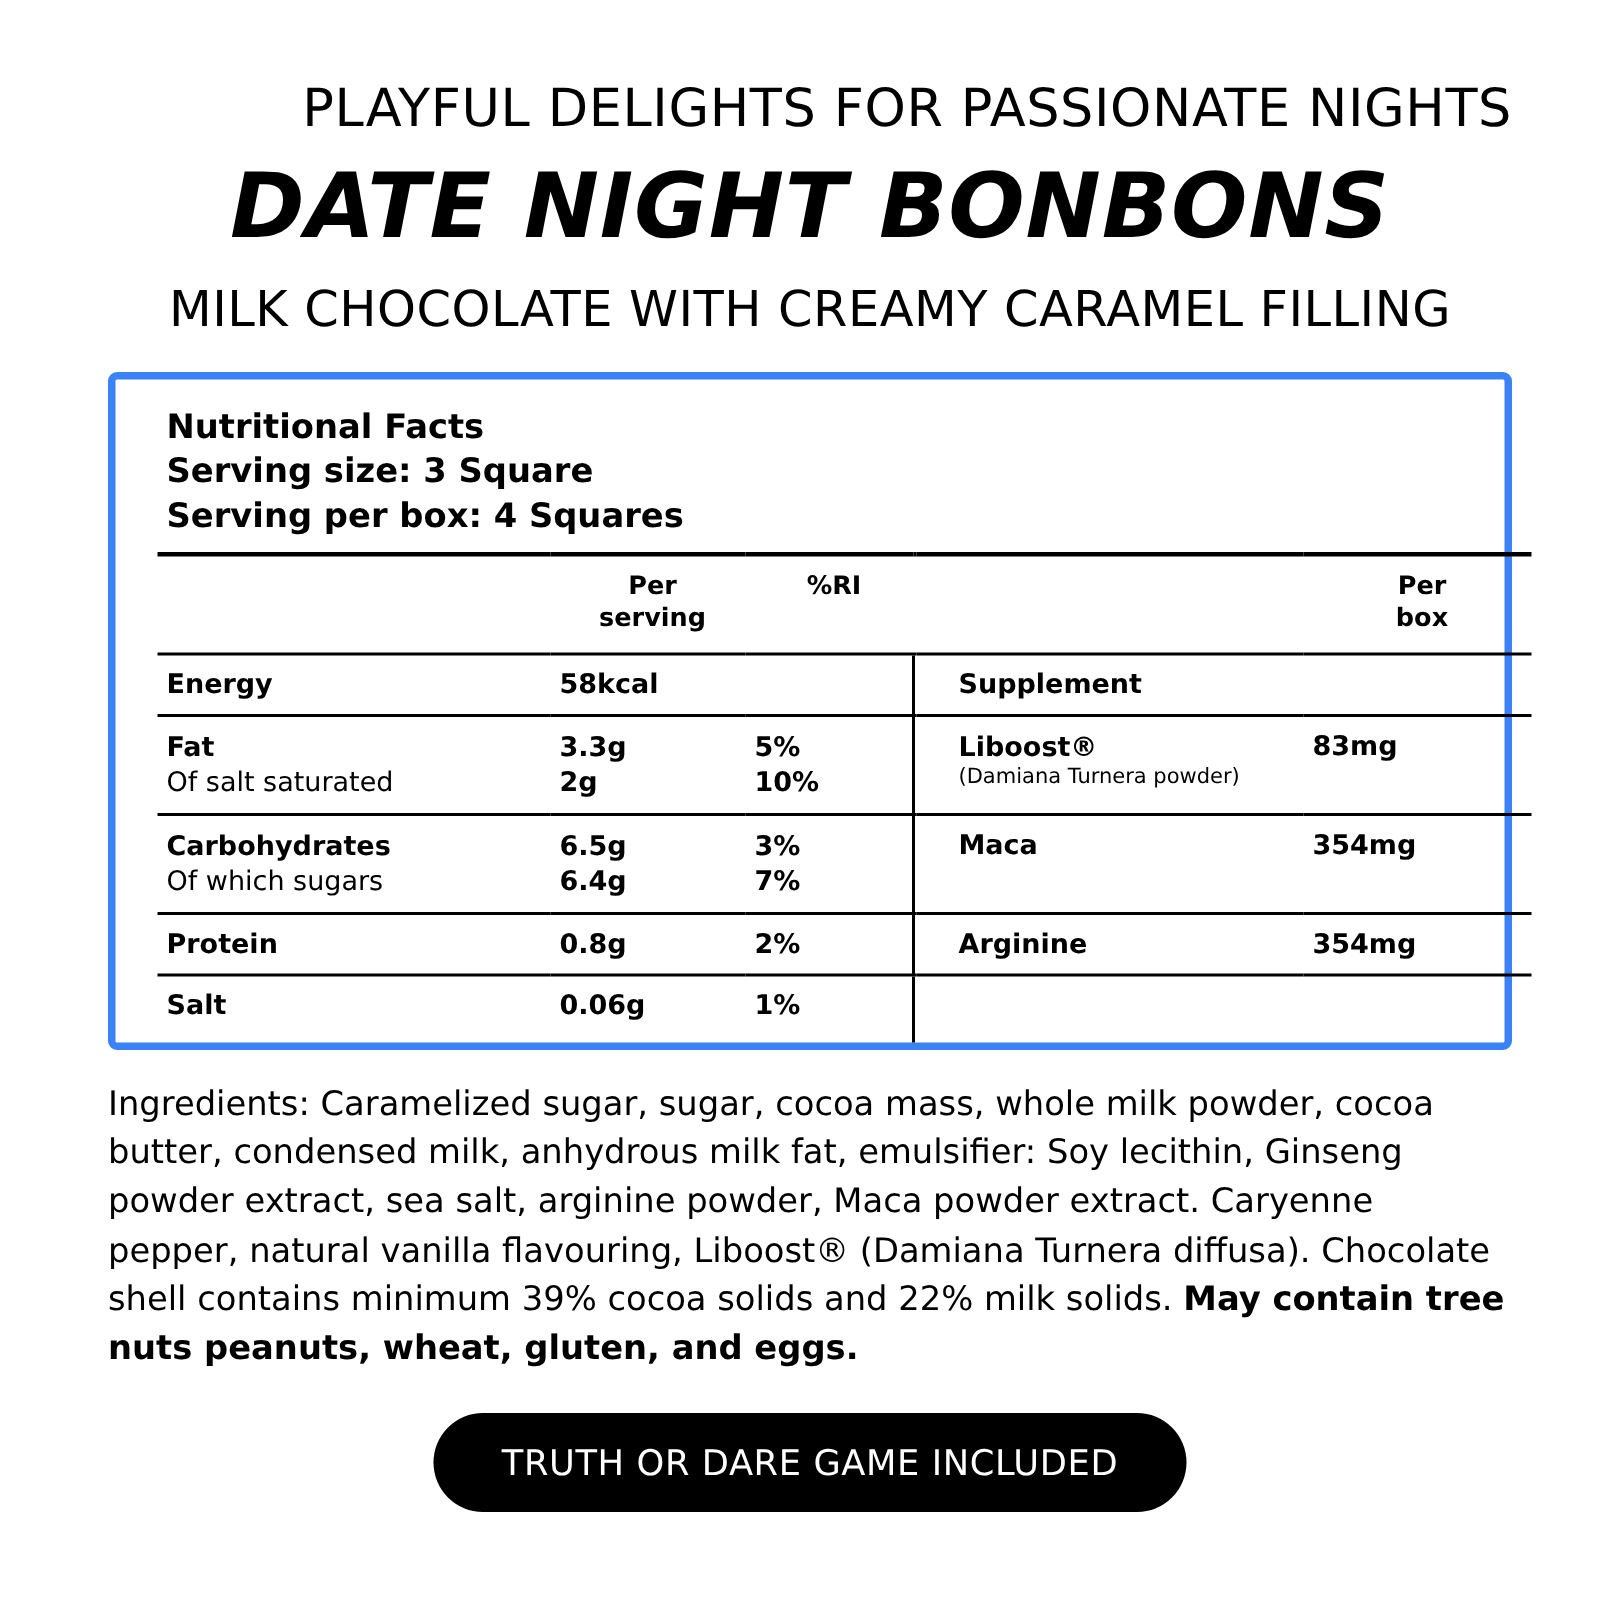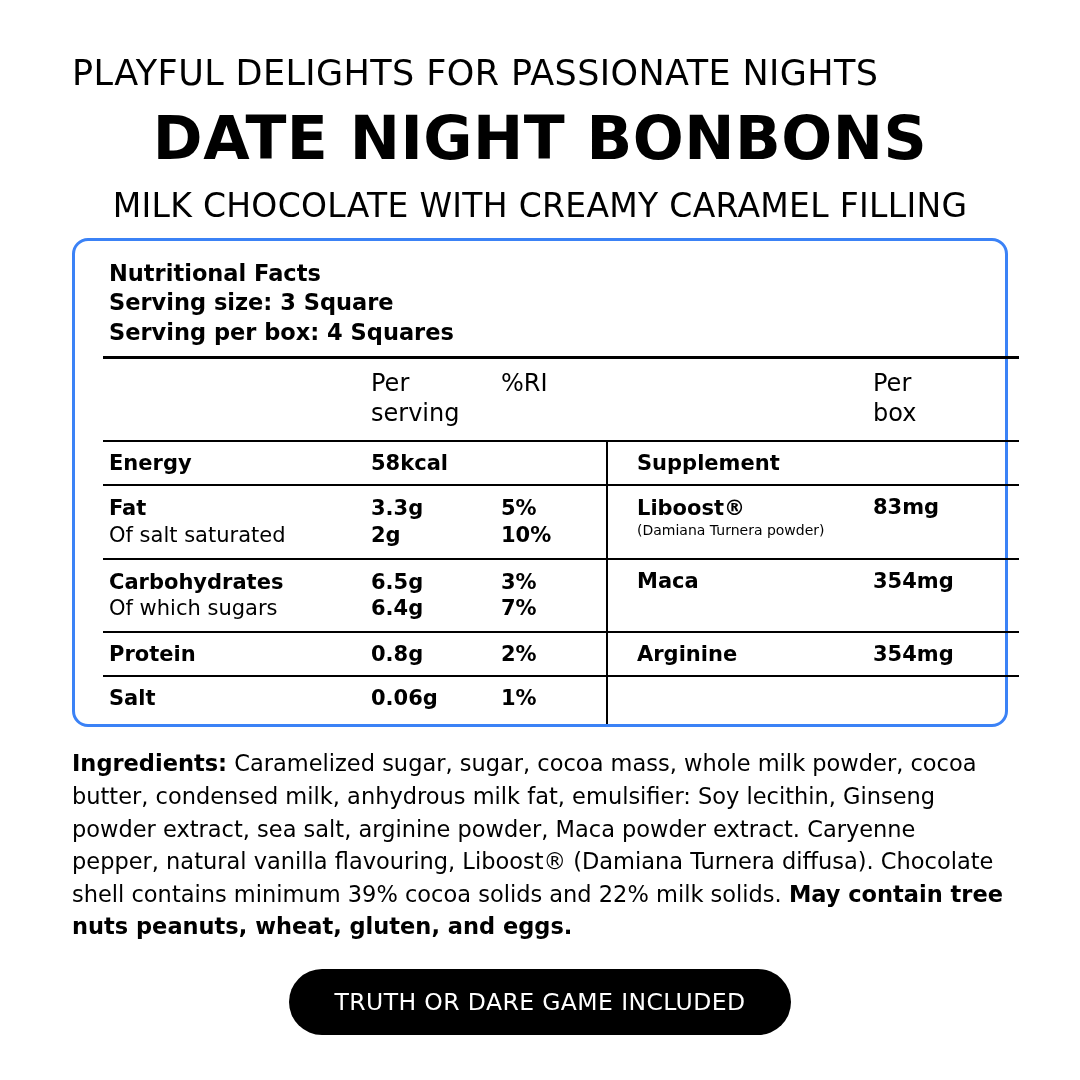--- a/index.html
+++ b/index.html
@@ -17,49 +17,50 @@
   .page {
     width: 1080px;
     height: 1080px;
     box-sizing: border-box;
     padding: 0 72px;
     position: relative;
   }
 
   
   .tagline {
-    text-align: left;
+    text-align: right;
     font-size: 35px;
     letter-spacing: 0.4px;
     font-weight: 400;
     margin-top: 54px;
     line-height: 1.1;
     white-space: nowrap;
   }
   .title {
     text-align: center;
     font-size: 60px;
     font-weight: 700;
     letter-spacing: 0.5px;
     margin-top: 14px;
     line-height: 1.05;
+    font-style: italic;
   }
   .subtitle {
     text-align: center;
     font-size: 33px;
     letter-spacing: 0.3px;
     font-weight: 400;
     margin-top: 16px;
   }
 
   
   .panel {
-    margin-top: 13px;
-    border: 3px solid #3b82f6;
-    border-radius: 16px;
+    margin-top: 23px;
+    border: 5px solid #3b82f6;
+    border-radius: 6px;
     padding: 18px 28px 0 28px;
     box-sizing: border-box;
   }
   .panel-heading {
     font-weight: 700;
     font-size: 22.5px;
     line-height: 1.33;
     padding-left: 6px;
     padding-bottom: 8px;
   }
@@ -82,48 +83,49 @@
   col.c-sname  { width: 258px; }
   col.c-sval   { width: 152px; }
 
   .rowline td { border-top: 2.5px solid #000; }
   .hdrline td { border-top: 3px solid #000; }
 
   .cellpad { padding: 9px 0 9px 6px !important; }
 
   .b { font-weight: 700; }
   .n { font-weight: 400; }
-  .f22 { font-size: 21px; }
+  .f22 { font-size: 18px; }
   .f13 { font-size: 14px; }
 
   .line2 { line-height: 1.28; }
 
   .vsep {
     border-left: 2.5px solid #000;
   }
 
   .hdr-cell {
-    font-weight: 400;
-    font-size: 24px;
+    font-weight: 700;
+    font-size: 17px;
     line-height: 1.22;
     padding: 10px 0 12px 6px !important;
+    text-align: center;
   }
   .sup-pad { padding-left: 28px !important; }
 
   .last-row td { padding-bottom: 14px !important; }
 
   
   .ingredients {
     margin-top: 20px;
     font-size: 22.5px;
     line-height: 1.45;
     font-weight: 400;
     text-align: left;
   }
-  .ingredients .lead { font-weight: 700; margin-top: 40px; }
+  .ingredients .lead { font-weight: 400; margin-top: 40px; }
   .ingredients .warn { font-weight: 700; }
 
   
   .pill-wrap {
     display: flex;
     justify-content: center;
     margin-top: 26px;
   }
   .pill {
     background: #000;

